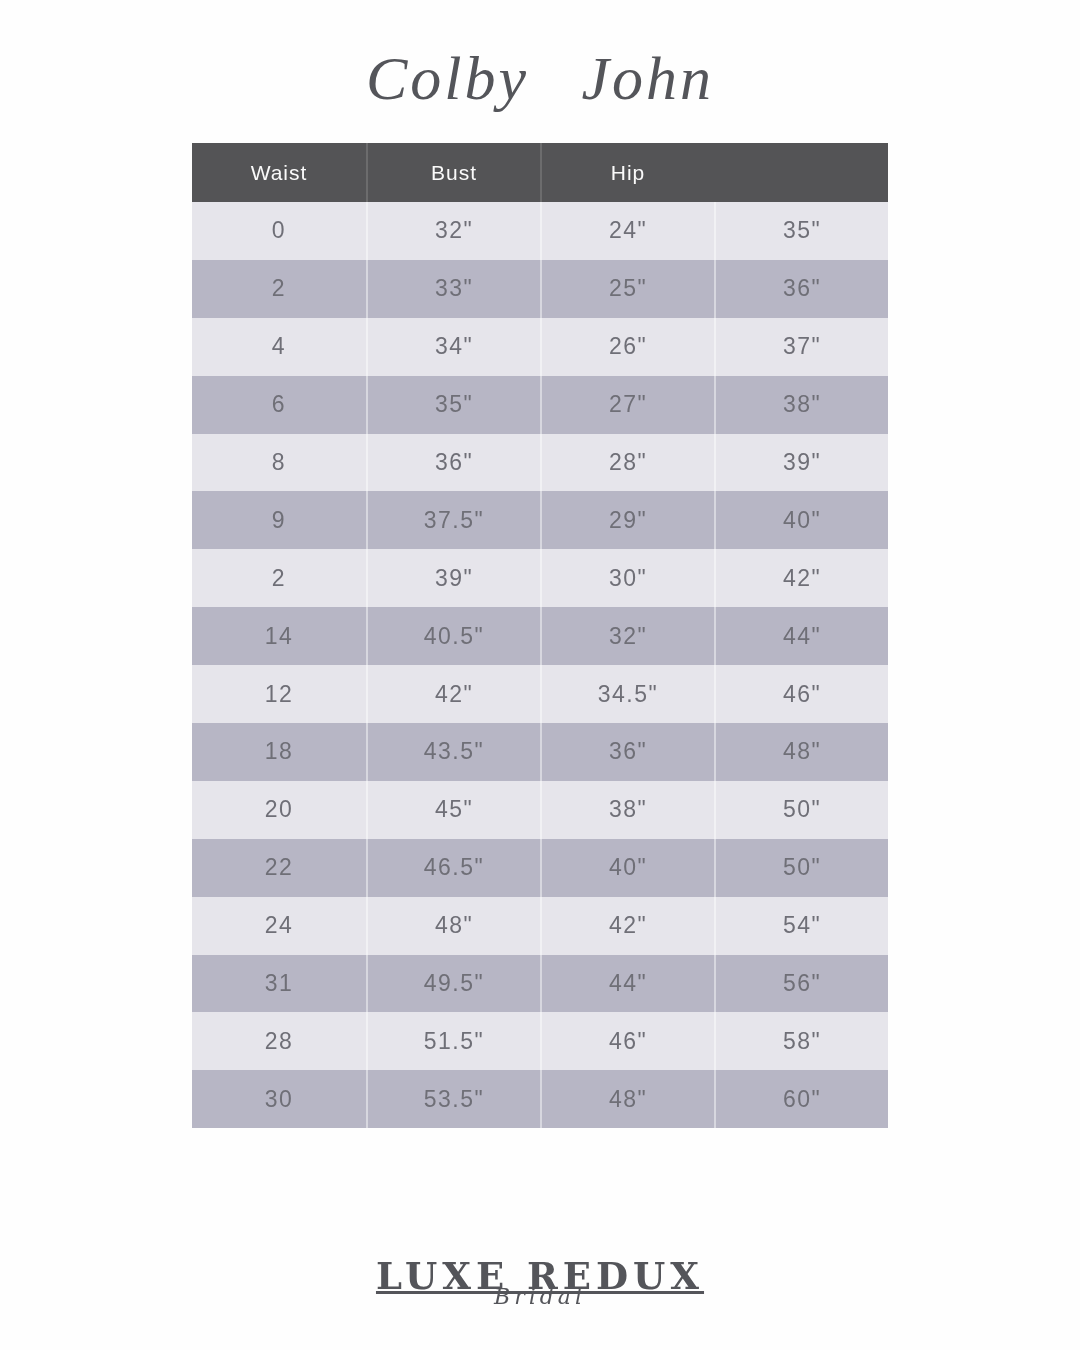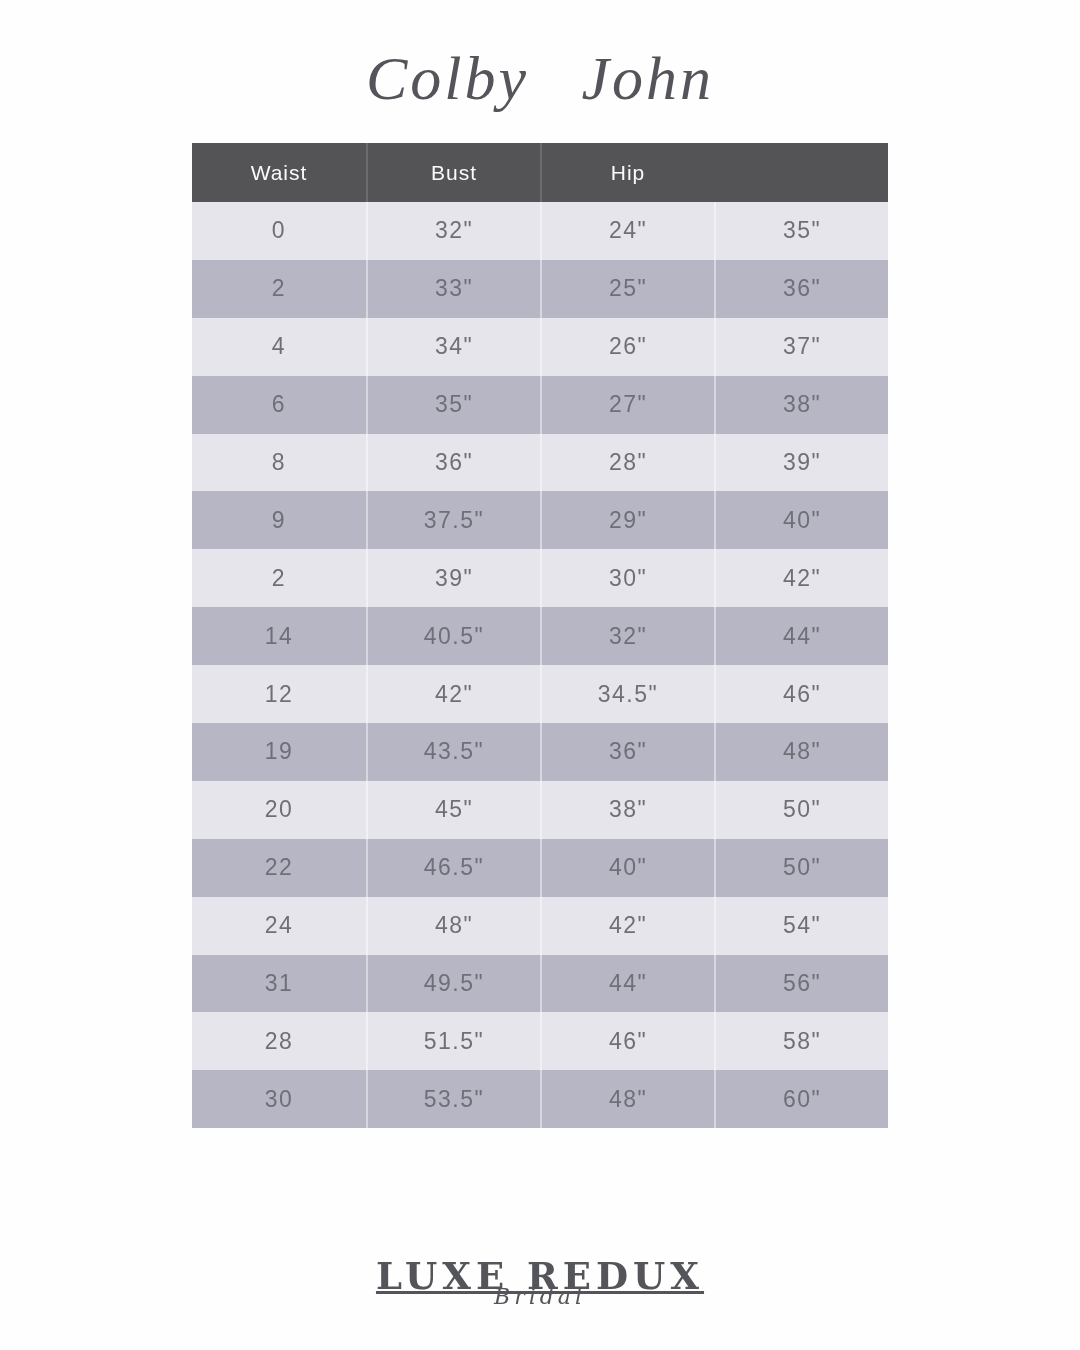--- a/index.html
+++ b/index.html
@@ -169,21 +169,21 @@
           <div class="td">32"</div>
           <div class="td">44"</div>
         </div>
         <div class="tr">
           <div class="td">12</div>
           <div class="td">42"</div>
           <div class="td">34.5"</div>
           <div class="td">46"</div>
         </div>
         <div class="tr">
-          <div class="td">19</div>
+          <div class="td">18</div>
           <div class="td">43.5"</div>
           <div class="td">36"</div>
           <div class="td">48"</div>
         </div>
         <div class="tr">
           <div class="td">20</div>
           <div class="td">45"</div>
           <div class="td">38"</div>
           <div class="td">50"</div>
         </div>

